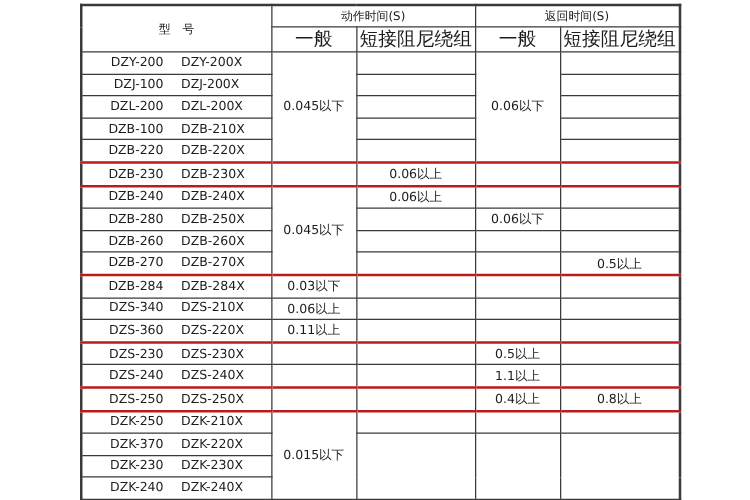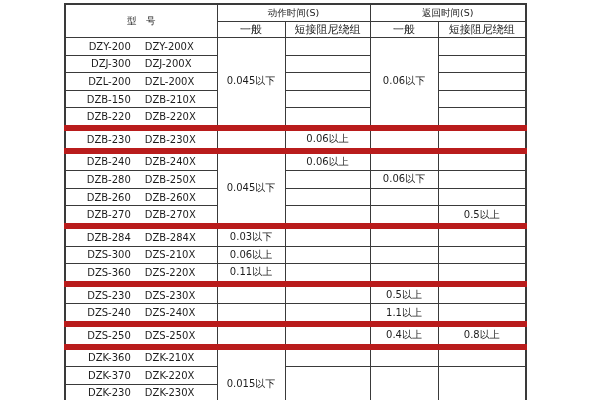--- a/index.html
+++ b/index.html
@@ -22,25 +22,25 @@
     border:1px solid #3a3a3a;
     padding:0 2px;
     font-weight:normal;
     font-size:10px;
     text-align:center;
     vertical-align:middle;
     overflow:hidden;
     white-space:nowrap;
   }
   thead tr.h1 th{height:16px;font-size:9.5px;}
-  thead tr.h2 th{height:15px;font-size:11px;}
+  thead tr.h2 th{height:15px;font-size:15px;}
   tbody td{height:16.6px;}
   .model-cell span{display:inline-block;}
   .model-cell .m1{margin-right:14px;}
-  .grp-border-top{border-top:6px solid #b91c1c;}
+  .grp-border-top{border-top:2px solid #b91c1c;}
 </style>
 </head>
 <body>
 
 <div class="table-wrap">
   <table>
     <colgroup>
       <col class="c-model">
         <col class="c-ag">
         <col class="c-ad">
@@ -62,31 +62,31 @@
     </thead>
     <tbody id="spec-body">
         <tr>
           <td class="model-cell"><span class="m1">DZY-200</span><span class="m2">DZY-200X</span></td>
           <td rowspan="5">0.045以下</td>
           <td></td>
           <td rowspan="5">0.06以下</td>
           <td></td>
         </tr>
         <tr>
-          <td class="model-cell"><span class="m1">DZJ-300</span><span class="m2">DZJ-200X</span></td>
+          <td class="model-cell"><span class="m1">DZJ-100</span><span class="m2">DZJ-200X</span></td>
           <td></td>
           <td></td>
         </tr>
         <tr>
           <td class="model-cell"><span class="m1">DZL-200</span><span class="m2">DZL-200X</span></td>
           <td></td>
           <td></td>
         </tr>
         <tr>
-          <td class="model-cell"><span class="m1">DZB-150</span><span class="m2">DZB-210X</span></td>
+          <td class="model-cell"><span class="m1">DZB-100</span><span class="m2">DZB-210X</span></td>
           <td></td>
           <td></td>
         </tr>
         <tr>
           <td class="model-cell"><span class="m1">DZB-220</span><span class="m2">DZB-220X</span></td>
           <td></td>
           <td></td>
         </tr>
         <tr>
           <td class="model-cell grp-border-top"><span class="m1">DZB-230</span><span class="m2">DZB-230X</span></td>
@@ -121,21 +121,21 @@
           <td>0.5以上</td>
         </tr>
         <tr>
           <td class="model-cell grp-border-top"><span class="m1">DZB-284</span><span class="m2">DZB-284X</span></td>
           <td class="grp-border-top">0.03以下</td>
           <td class="grp-border-top"></td>
           <td class="grp-border-top"></td>
           <td class="grp-border-top"></td>
         </tr>
         <tr>
-          <td class="model-cell"><span class="m1">DZS-300</span><span class="m2">DZS-210X</span></td>
+          <td class="model-cell"><span class="m1">DZS-340</span><span class="m2">DZS-210X</span></td>
           <td>0.06以上</td>
           <td></td>
           <td></td>
           <td></td>
         </tr>
         <tr>
           <td class="model-cell"><span class="m1">DZS-360</span><span class="m2">DZS-220X</span></td>
           <td>0.11以上</td>
           <td></td>
           <td></td>
@@ -156,21 +156,21 @@
           <td></td>
         </tr>
         <tr>
           <td class="model-cell grp-border-top"><span class="m1">DZS-250</span><span class="m2">DZS-250X</span></td>
           <td class="grp-border-top"></td>
           <td class="grp-border-top"></td>
           <td class="grp-border-top">0.4以上</td>
           <td class="grp-border-top">0.8以上</td>
         </tr>
         <tr>
-          <td class="model-cell grp-border-top"><span class="m1">DZK-360</span><span class="m2">DZK-210X</span></td>
+          <td class="model-cell grp-border-top"><span class="m1">DZK-250</span><span class="m2">DZK-210X</span></td>
           <td rowspan="4" class="grp-border-top">0.015以下</td>
           <td class="grp-border-top"></td>
           <td class="grp-border-top"></td>
           <td class="grp-border-top"></td>
         </tr>
         <tr>
           <td class="model-cell"><span class="m1">DZK-370</span><span class="m2">DZK-220X</span></td>
           <td rowspan="3"></td>
           <td rowspan="3"></td>
           <td rowspan="3"></td>

